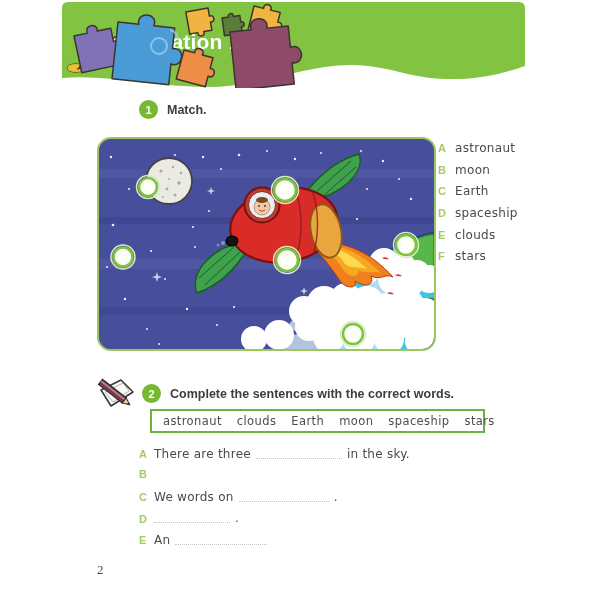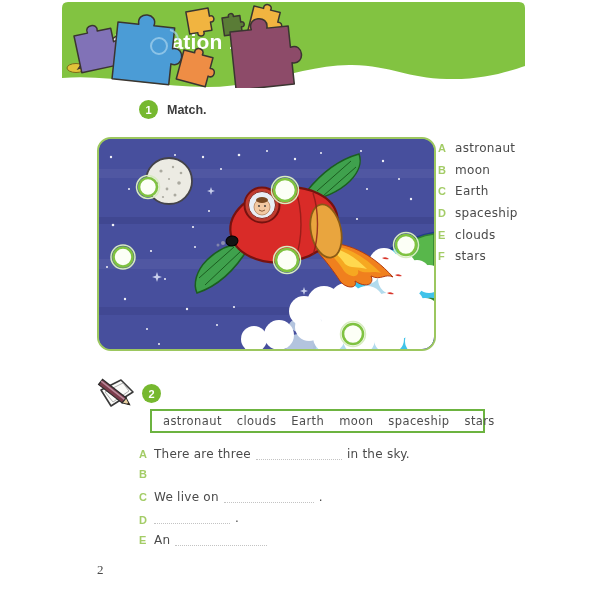--- a/index.html
+++ b/index.html
@@ -28,21 +28,21 @@
   .opt-letter{font-size:11px;font-weight:bold;color:#a3cc66;width:10px;}
   .opt-word{font-family:"DejaVu Sans",sans-serif;font-size:12px;color:#4a4a4a;letter-spacing:.3px;}
   
   .word-bank{position:absolute;left:150px;top:409px;width:335px;height:24px;border:2px solid #6cb340;
         display:flex;align-items:center;padding:0 11px;gap:15px;box-sizing:border-box;}
   .wb-word{font-family:"DejaVu Sans",sans-serif;font-size:11.5px;color:#4d4d4d;letter-spacing:.4px;}
   
   .sentences{position:absolute;left:139px;top:447px;}
   .s-row{display:flex;align-items:baseline;gap:6px;height:21.4px;}
   .s-letter{font-size:11px;font-weight:bold;color:#a3cc66;width:9px;}
-  .s-segments{display:flex;align-items:center;gap:5px;}
+  .s-segments{display:flex;align-items:flex-start;gap:5px;}
   .s-text{font-family:"DejaVu Sans",sans-serif;font-size:12px;color:#4a4a4a;letter-spacing:.25px;white-space:nowrap;}
   .blank{display:inline-block;height:11px;border-bottom:1.5px dotted #c3c3c3;}
   
   .page-num{position:absolute;left:97px;top:562px;font-family:"Liberation Serif",serif;
         font-size:13px;color:#4a4a4a;}
 </style>
 </head>
 <body>
 
 <div class="page">
@@ -298,20 +298,21 @@
     <polygon points="14,16 32,7 38,15 22,26" fill="none" stroke="#9a9a9a" stroke-width="0.8"></polygon>
     <g transform="rotate(38 22 16)">
       <rect x="6" y="12.5" width="30" height="6.5" fill="#7a3b4a" stroke="#2a2a2a" stroke-width="1.2"></rect>
       <rect x="6" y="14" width="30" height="1.6" fill="#b8899a"></rect>
       <polygon points="36,12.5 43,15.7 36,19" fill="#e8cfa0" stroke="#2a2a2a" stroke-width="1"></polygon>
       <polygon points="40.5,14.2 43,15.7 40.5,17.2" fill="#3a2a1a"></polygon>
     </g>
   </svg>
   <div class="ex-header ex2-header">
     <div class="num-circle">2</div>
+    <div class="ex-title">Complete the sentences with the correct words.</div>
   </div>
 
   <div class="word-bank">
     <span class="wb-word">astronaut</span>
 
     <span class="wb-word">clouds</span>
 
     <span class="wb-word">Earth</span>
 
     <span class="wb-word">moon</span>
@@ -331,21 +332,21 @@
         </span>
     </div>
 
     <div class="s-row">
       <span class="s-letter">B</span>
     </div>
 
     <div class="s-row">
       <span class="s-letter">C</span>
       <span class="s-segments">
-          <span class="s-text">We live on</span>
+          <span class="s-text">We words on</span>
           <span class="blank" style="width: 90px;"></span>
           <span class="s-text">.</span>
         </span>
     </div>
 
     <div class="s-row">
       <span class="s-letter">D</span>
       <span class="s-segments">
           <span class="blank" style="width: 76px;"></span>
           <span class="s-text">.</span>

